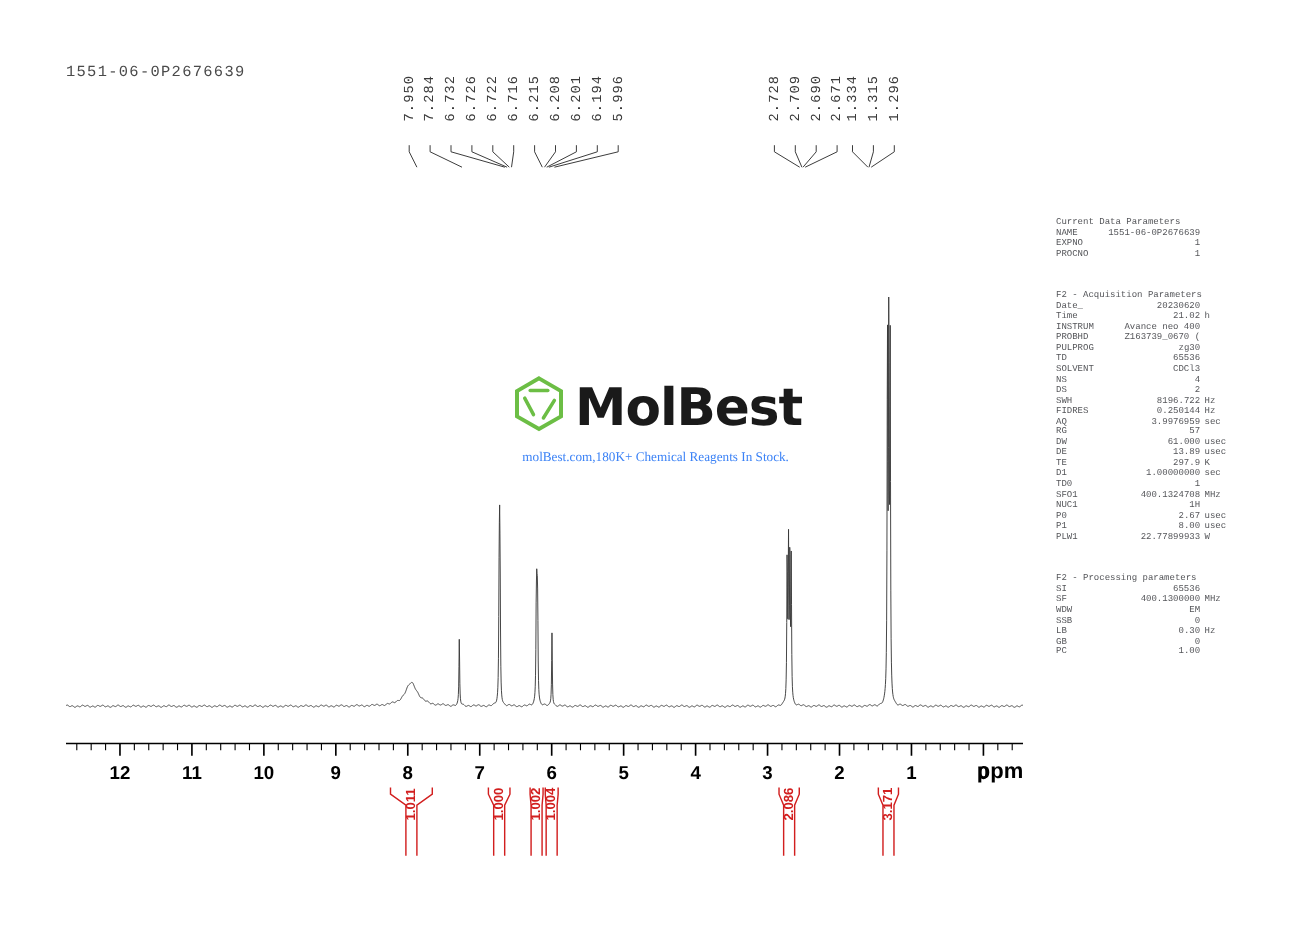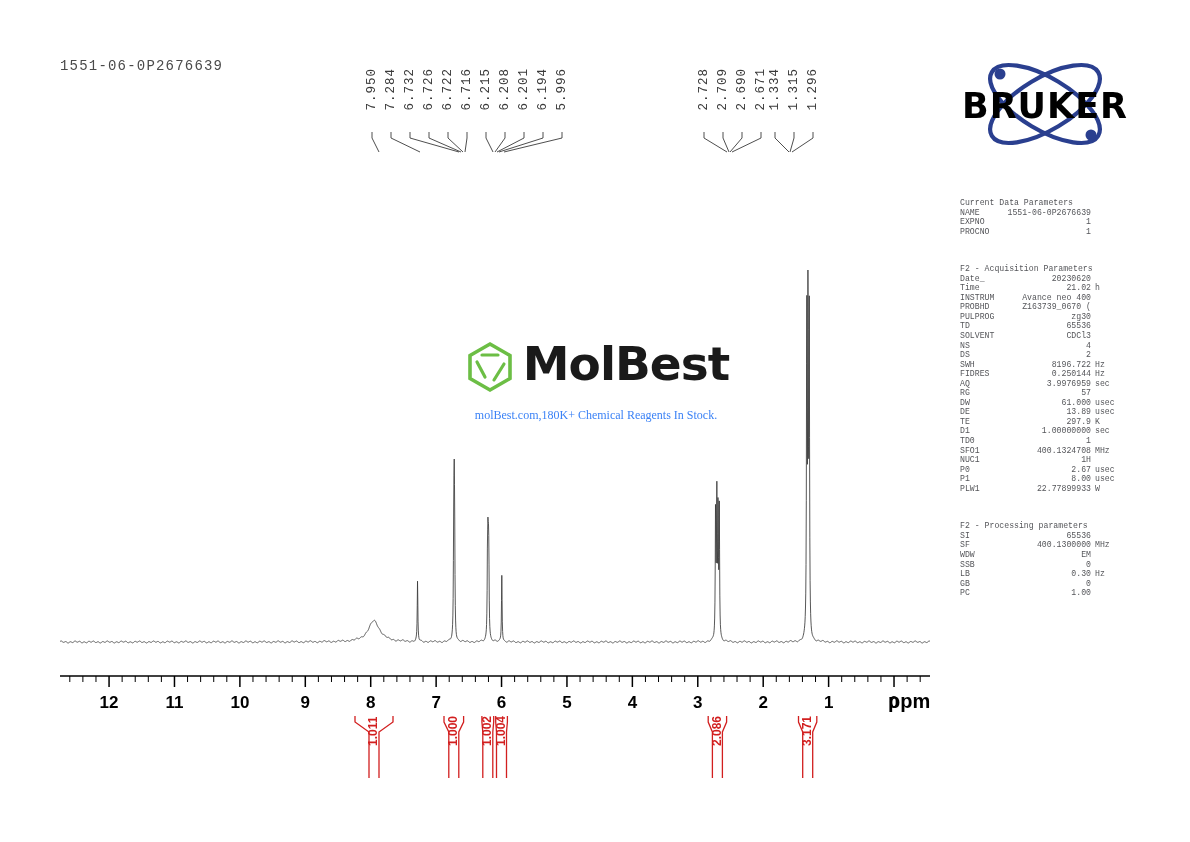--- a/index.html
+++ b/index.html
@@ -36,21 +36,21 @@
   }
   .param-section{margin-bottom:9.5px;}
   .param-head{white-space:pre;margin-top:28px;}
   .param-row{display:flex;white-space:pre;}
   .param-key{flex:0 0 auto;font-family:Liberation Mono, monospace;}
   .param-val{flex:1 1 auto;text-align:right;}
   .param-unit{flex:0 0 auto;width:30px;text-align:left;padding-left:4px;}
 
   
   #watermark{position:absolute;left:446px;top:340px;width:300px;text-align:center;}
-  #watermark-logo-row{display:flex;align-items:flex-start;justify-content:center;gap:6px;}
+  #watermark-logo-row{display:flex;align-items:flex-end;justify-content:center;gap:6px;}
   #watermark-wordmark{
     font-family:"DejaVu Sans",sans-serif;font-weight:bold;font-size:47px;
     color:#1a1a1a;letter-spacing:-1px;line-height:1;
   }
   #watermark-tagline{
     margin-top:14px;font-family:Liberation Serif, serif;
     font-size:12px;color:#3b82f6;white-space:nowrap;
   }
 
   
@@ -120,31 +120,20 @@
         <div class="peak-label" style="left: 697px; top: 68px;">2.728</div>
         <div class="peak-label" style="left: 716px; top: 68px;">2.709</div>
         <div class="peak-label" style="left: 735px; top: 68px;">2.690</div>
         <div class="peak-label" style="left: 754px; top: 68px;">2.671</div>
         <div class="peak-label" style="left: 768px; top: 68px;">1.334</div>
         <div class="peak-label" style="left: 787px; top: 68px;">1.315</div>
         <div class="peak-label" style="left: 806px; top: 68px;">1.296</div>
       </div>
   </div>
 
-  <div id="bruker-logo">
-    <svg width="175" height="105" viewBox="0 0 175 105">
-      <g fill="none" stroke="#2a3f8f" stroke-width="4.2">
-        <ellipse cx="87" cy="52" rx="62" ry="26" transform="rotate(31 87 52)"></ellipse>
-        <ellipse cx="87" cy="52" rx="62" ry="26" transform="rotate(-31 87 52)"></ellipse>
-      </g>
-      <circle cx="42" cy="22" r="5.5" fill="#2a3f8f"></circle>
-      <circle cx="133" cy="83" r="5.5" fill="#2a3f8f"></circle>
-      <text x="87" y="66" text-anchor="middle" font-family="DejaVu Sans, sans-serif" font-size="35" font-weight="bold" letter-spacing="1" fill="#000">BRUKER</text>
-    </svg>
-  </div>
 
   <div id="acquisition-parameters">
       <div class="param-section">
         <div class="param-head">Current Data Parameters</div>
         <div class="param-row"><span class="param-key">NAME</span><span class="param-val">1551-06-0P2676639</span><span class="param-unit"></span></div>
         <div class="param-row"><span class="param-key">EXPNO</span><span class="param-val">1</span><span class="param-unit"></span></div>
         <div class="param-row"><span class="param-key">PROCNO</span><span class="param-val">1</span><span class="param-unit"></span></div>
       </div>
       <div class="param-section">
         <div class="param-head">F2 - Acquisition Parameters</div>

